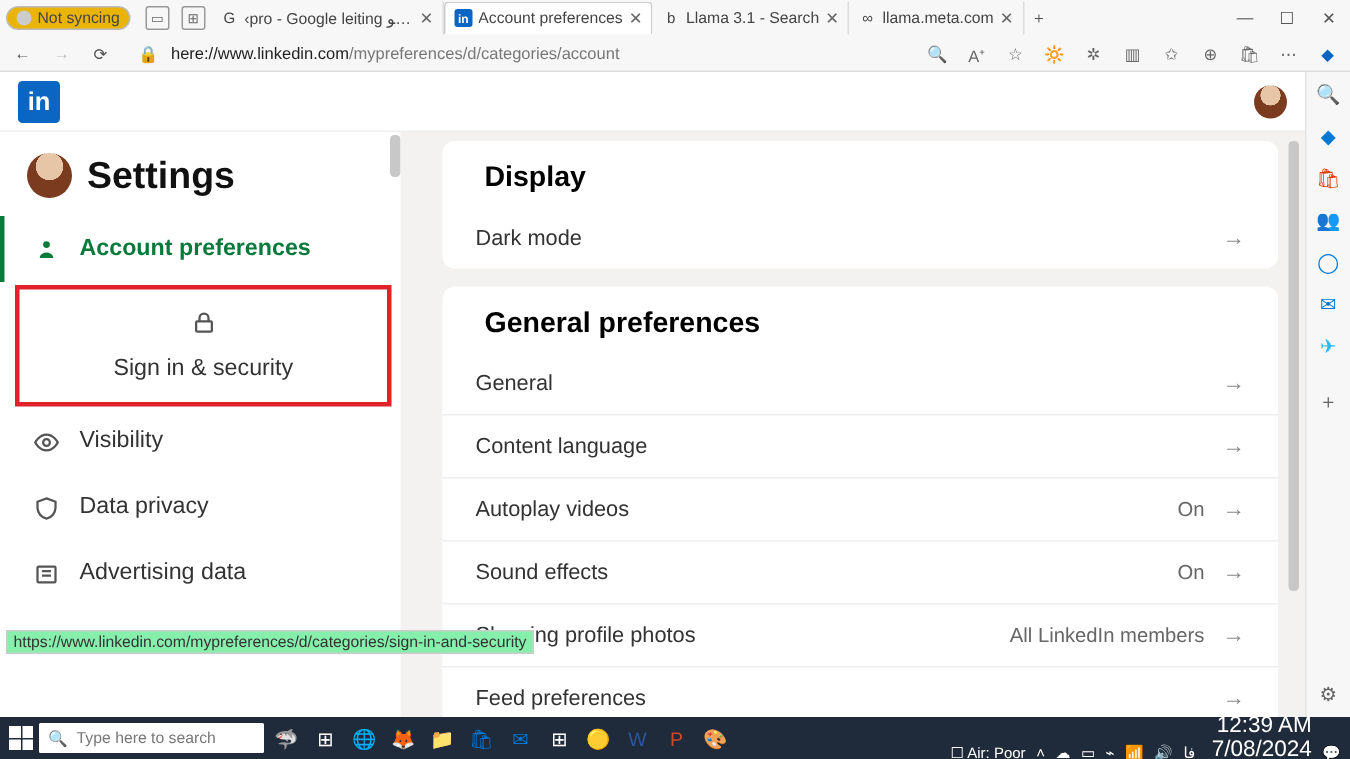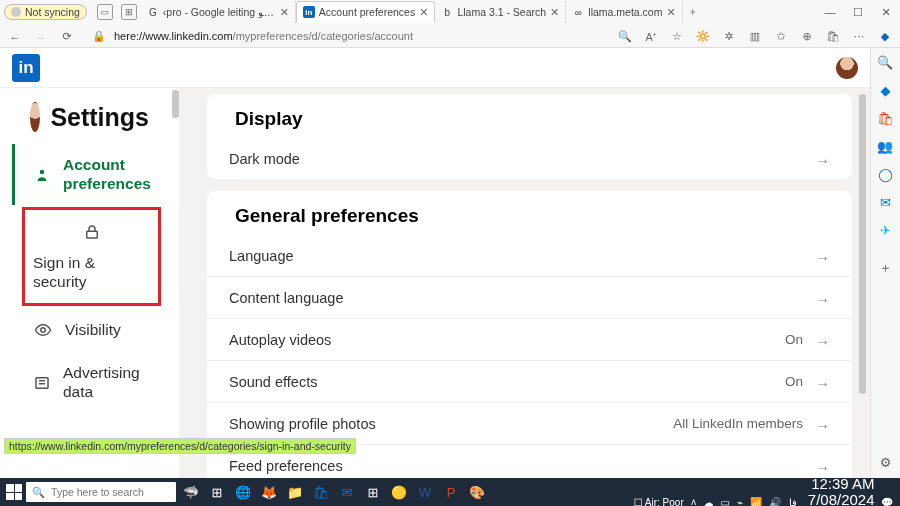--- a/index.html
+++ b/index.html
@@ -1,21 +1,21 @@
 <!DOCTYPE html>
 <html><head>
 <meta charset="utf-8">
 <style>
 * { margin: 0; padding: 0; box-sizing: border-box; font-family: "Segoe UI", Arial, sans-serif; }
 html, body { width: 900px; height: 506px; overflow: hidden; background: #fff; }
 
 
 .browser-top { height: 48px; background: #f7f7f7; border-bottom: 1px solid #ddd; }
 .tab-strip { height: 24px; display: flex; align-items: center; padding-left: 4px; font-size: 10.5px; color: #444; }
-.sync-pill { display: flex; align-items: center; gap: 4px; border: 1px solid #bbb; border-radius: 10px; padding: 1px 6px; margin-right: 6px; background: #fef9c3; }
+.sync-pill { display: flex; align-items: center; gap: 4px; border: 1px solid #bbb; border-radius: 10px; padding: 1px 6px; margin-right: 6px; background: #eab308; }
 .sync-pill .dot { width: 10px; height: 10px; border-radius: 50%; background: #ccc; display: inline-block; }
 .tab-ico { width: 16px; height: 16px; border: 1px solid #999; border-radius: 2px; margin: 0 4px; display: flex; align-items: center; justify-content: center; font-size: 9px; color: #666; }
 .tab { display: flex; align-items: center; height: 22px; padding: 0 6px; max-width: 155px; border-right: 1px solid #ddd; gap: 4px; }
 .tab.active { background: #fff; border: 1px solid #ccc; border-bottom: 1px solid #fff; border-radius: 3px 3px 0 0; }
 .tab .title { white-space: nowrap; overflow: hidden; text-overflow: ellipsis; flex: 1; }
 .tab .x { font-size: 11px; color: #666; }
 .tab .fav { width: 12px; height: 12px; display: inline-flex; align-items: center; justify-content: center; font-size: 10px; }
 .plus-tab { width: 20px; text-align: center; color: #555; }
 .win-controls { margin-left: auto; display: flex; }
 .win-controls div { width: 28px; height: 24px; display: flex; align-items: center; justify-content: center; color: #555; font-size: 11px; }
@@ -28,21 +28,21 @@
 .tool-ico { width: 18px; height: 18px; display: flex; align-items: center; justify-content: center; color: #666; }
 .tool-blue { color: #0a66c2; }
 
 
 .page-wrap { display: flex; height: 430px; }
 .li-header { height: 40px; border-bottom: 1px solid #eee; display: flex; align-items: center; padding: 0 12px; }
 .li-logo { width: 28px; height: 28px; background: #0a66c2; color: #fff; font-weight: 700; font-size: 17px; display: flex; align-items: center; justify-content: center; border-radius: 3px; }
 .avatar-sm { width: 22px; height: 22px; border-radius: 50%; background: radial-gradient(circle at 50% 30%, #e7c6a8 0 35%, #7a3b1f 36% 100%); margin-left: auto; }
 
 .content-row { display: flex; height: 390px; }
-.sidebar { width: 179px; padding: 8px 12px; position: relative; }
+.sidebar { width: 267px; padding: 8px 0; position: relative; }
 .sidebar-scroll { position: absolute; right: 0; top: 0; width: 7px; height: 100%; }
 .sidebar-scroll::after { content: ""; position: absolute; right: 0; top: 2px; width: 7px; height: 28px; background: #c8c8c8; border-radius: 3px; }
 .sb-head { display: flex; align-items: center; gap: 10px; padding: 6px 18px 12px; }
 .sb-head .avatar-md { width: 30px; height: 30px; border-radius: 50%; background: radial-gradient(circle at 50% 30%, #e7c6a8 0 35%, #7a3b1f 36% 100%); }
 .sb-head h1 { font-size: 25px; font-weight: 700; color: #111; }
 .sb-item { display: flex; align-items: center; gap: 12px; padding: 12px 18px; font-size: 15.5px; color: #333; cursor: pointer; border-left: 3px solid transparent; }
 .sb-item.active { color: #0a7a3b; border-left-color: #0a7a3b; font-weight: 600; }
 .sb-item .ico { width: 20px; height: 20px; display: flex; align-items: center; justify-content: center; color: #555; }
 .sb-item.active .ico { color: #0a7a3b; }
 .sb-item.highlight { border: 3px solid #e1222a; margin: 2px 6px 2px 10px; padding: 12px 8px; flex-direction: column; }
@@ -51,21 +51,21 @@
 .main { flex: 1; background: #f3f2f0; padding: 6px 18px 0 28px; position: relative; overflow: hidden; }
 .main-scroll { position: absolute; right: 4px; top: 6px; width: 7px; height: 300px; background: #c8c8c8; border-radius: 3px; }
 .card { background: #fff; border-radius: 8px; margin-bottom: 12px; overflow: hidden; }
 .card h2 { font-size: 19px; font-weight: 600; padding: 14px 28px 8px; }
 .row { display: flex; align-items: center; padding: 12px 22px; font-size: 14.5px; color: #333; cursor: pointer; }
 .row + .row { border-top: 1px solid #eee; }
 .row .rlabel { flex: 1; }
 .row .rval { color: #666; margin-right: 12px; font-size: 13.5px; }
 .arrow { color: #888; font-size: 15px; }
 
-.status-link { position: absolute; left: 4px; bottom: 24px; background: #bef264; border: 1px solid #ccc; font-size: 10.5px; padding: 1px 4px; color: #333; z-index: 10; }
+.status-link { position: absolute; left: 4px; bottom: 42px; background: #86efac; border: 1px solid #ccc; font-size: 10.5px; padding: 1px 4px; color: #333; z-index: 10; }
 
 
 .right-rail { width: 30px; background: #f7f7f7; border-left: 1px solid #e3e3e3; display: flex; flex-direction: column; align-items: center; padding-top: 6px; gap: 12px; }
 .rr-ico { width: 16px; height: 16px; display: flex; align-items: center; justify-content: center; font-size: 13px; color: #666; }
 .rr-gear { margin-top: auto; margin-bottom: 8px; }
 
 
 .taskbar { height: 28px; background: #1f2a3a; display: flex; align-items: center; color: #fff; font-size: 10.5px; padding: 0 6px; gap: 4px; }
 .start { width: 16px; height: 16px; display: grid; grid-template-columns: 1fr 1fr; grid-template-rows: 1fr 1fr; gap: 1px; }
 .start div { background: #fff; }
@@ -174,20 +174,28 @@
               <svg width="18" height="18" viewBox="0 0 24 24" fill="none" stroke="currentColor" stroke-width="2">
                 <path d="M2 12s3.5-7 10-7 10 7 10 7-3.5 7-10 7S2 12 2 12z"></path>
                 <circle cx="12" cy="12" r="3"></circle>
               </svg>
             </span>
           <span class="label">Visibility</span>
         </div>
         <div class="sb-item">
           <span class="ico">
               <svg width="18" height="18" viewBox="0 0 24 24" fill="none" stroke="currentColor" stroke-width="2">
+                <path d="M12 3l8 3v5c0 5-3.5 9-8 10-4.5-1-8-5-8-10V6l8-3z"></path>
+              </svg>
+            </span>
+          <span class="label">Data privacy</span>
+        </div>
+        <div class="sb-item">
+          <span class="ico">
+              <svg width="18" height="18" viewBox="0 0 24 24" fill="none" stroke="currentColor" stroke-width="2">
                 <rect x="4" y="5" width="16" height="14" rx="1"></rect>
                 <line x1="8" y1="9" x2="16" y2="9"></line>
                 <line x1="8" y1="13" x2="16" y2="13"></line>
               </svg>
             </span>
           <span class="label">Advertising data</span>
         </div>
       </nav>
 
       <main class="main">
@@ -195,21 +203,21 @@
         <section class="card">
           <h2>Display</h2>
           <div class="row">
             <span class="rlabel">Dark mode</span>
             <span class="arrow">→</span>
           </div>
         </section>
         <section class="card">
           <h2>General preferences</h2>
           <div class="row">
-            <span class="rlabel">Language</span>
+            <span class="rlabel">General</span>
             <span class="arrow">→</span>
           </div>
           <div class="row">
             <span class="rlabel">Content language</span>
             <span class="arrow">→</span>
           </div>
           <div class="row">
             <span class="rlabel">Autoplay videos</span>
             <span class="rval">On</span>
             <span class="arrow">→</span>

